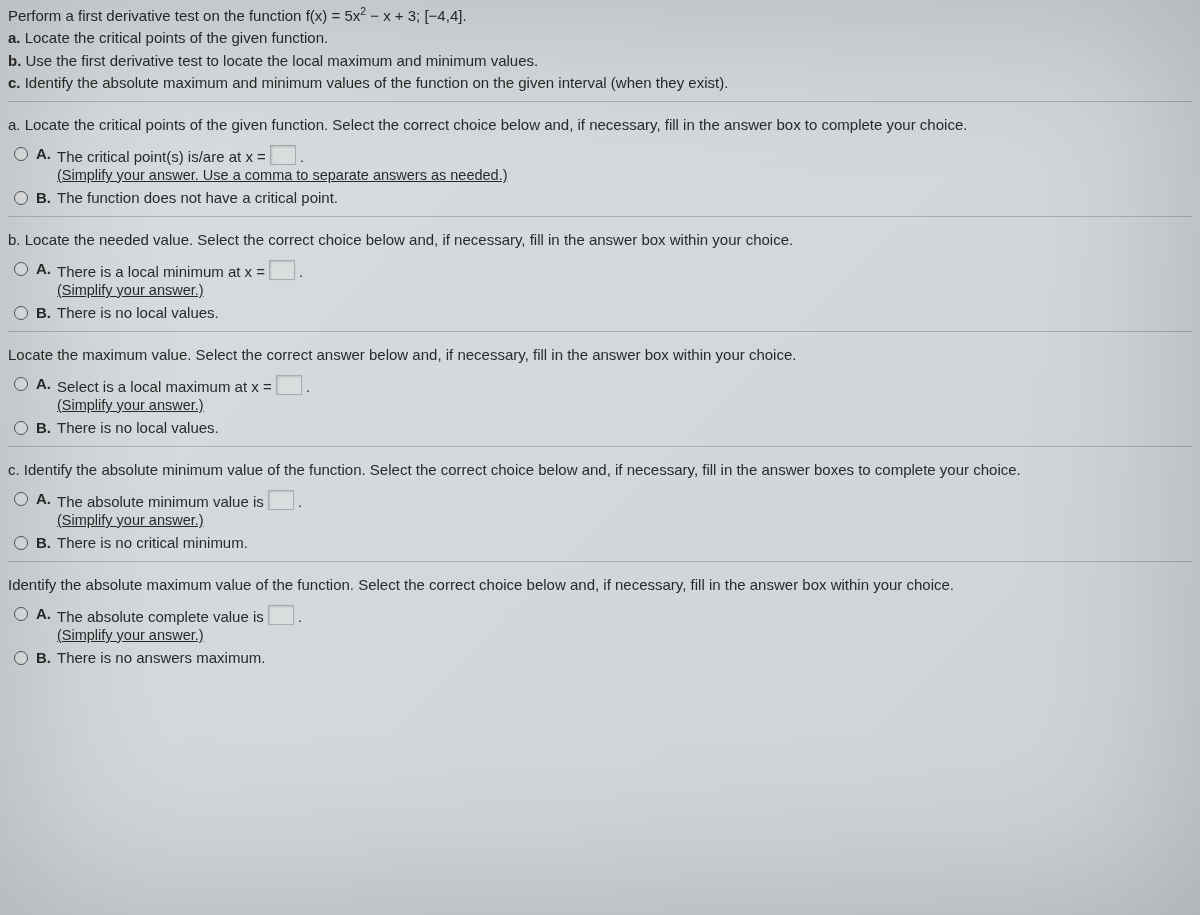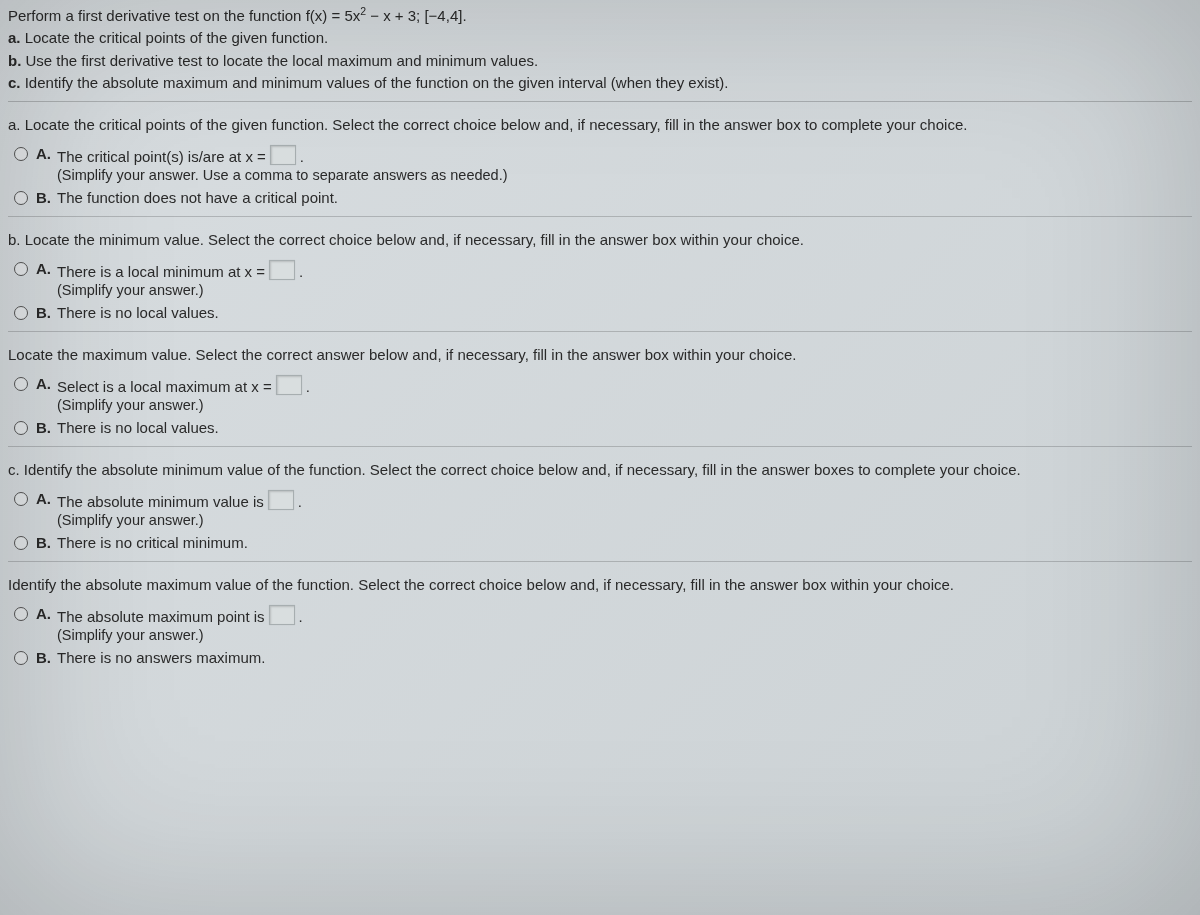--- a/index.html
+++ b/index.html
@@ -73,20 +73,21 @@
     height: 20px;
     background: #d9dedf;
     border: 1px solid #a7aeb0;
     box-shadow: inset 1px 1px 2px rgba(0,0,0,0.15), 0 0 1px rgba(0,0,0,0.1);
     vertical-align: middle;
     margin: 0 2px;
   }
   .hint {
     font-size: 14.5px;
     margin-top: 2px;
+    text-decoration: underline;
   }
   hr.divider {
     border: none;
     border-top: 1px solid rgba(0,0,0,0.18);
     margin: 10px 0;
   }
   .vignette {
     position: fixed;
     inset: 0;
     pointer-events: none;
@@ -133,21 +134,21 @@
       <div class="opt-body">
           <div class="opt-main">
             <span>The function does not have a critical point.</span>
           </div>
         </div>
     </div>
   </div>
 
   <hr class="divider">
 
-  <p class="section-prompt">b. Locate the minimum value. Select the correct choice below and, if necessary, fill in the answer box within your choice.</p>
+  <p class="section-prompt">b. Locate the needed value. Select the correct choice below and, if necessary, fill in the answer box within your choice.</p>
   <div class="options">
     <div class="option-row">
       <span class="radio"></span>
       <span class="opt-label">A.</span>
       <div class="opt-body">
         <div class="opt-main">
           <span>There is a local minimum at x =</span>
           <span class="answer-box"></span>
           <span>.</span>
         </div>
@@ -221,21 +222,21 @@
 
   <hr class="divider">
 
   <p class="section-prompt">Identify the absolute maximum value of the function. Select the correct choice below and, if necessary, fill in the answer box within your choice.</p>
   <div class="options">
     <div class="option-row">
       <span class="radio"></span>
       <span class="opt-label">A.</span>
       <div class="opt-body">
         <div class="opt-main">
-          <span>The absolute maximum point is</span>
+          <span>The absolute complete value is</span>
           <span class="answer-box"></span>
           <span>.</span>
         </div>
         <div class="hint">(Simplify your answer.)</div>
       </div>
     </div>
     <div class="option-row">
       <span class="radio"></span>
       <span class="opt-label">B.</span>
       <div class="opt-body">

